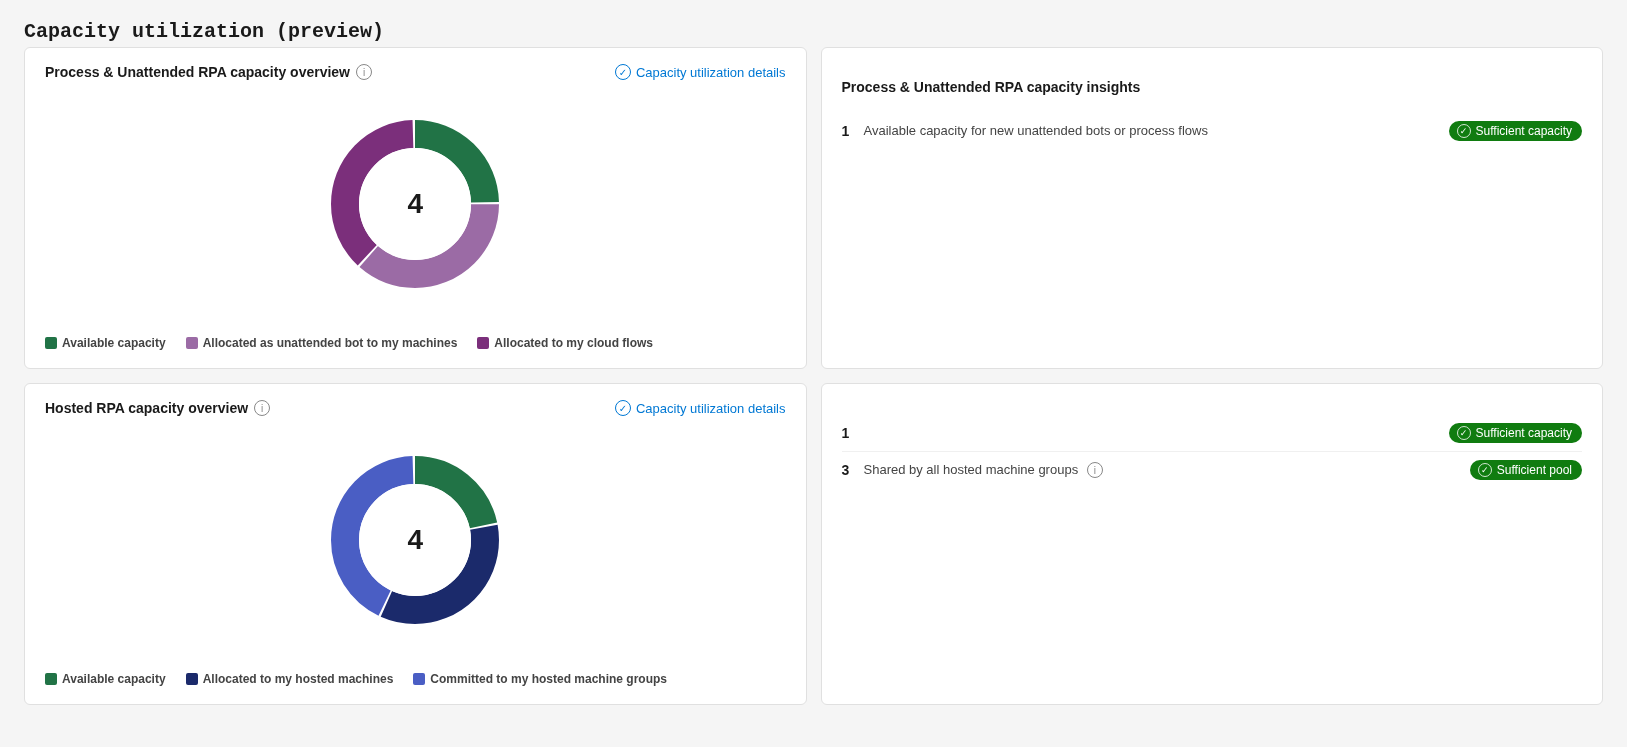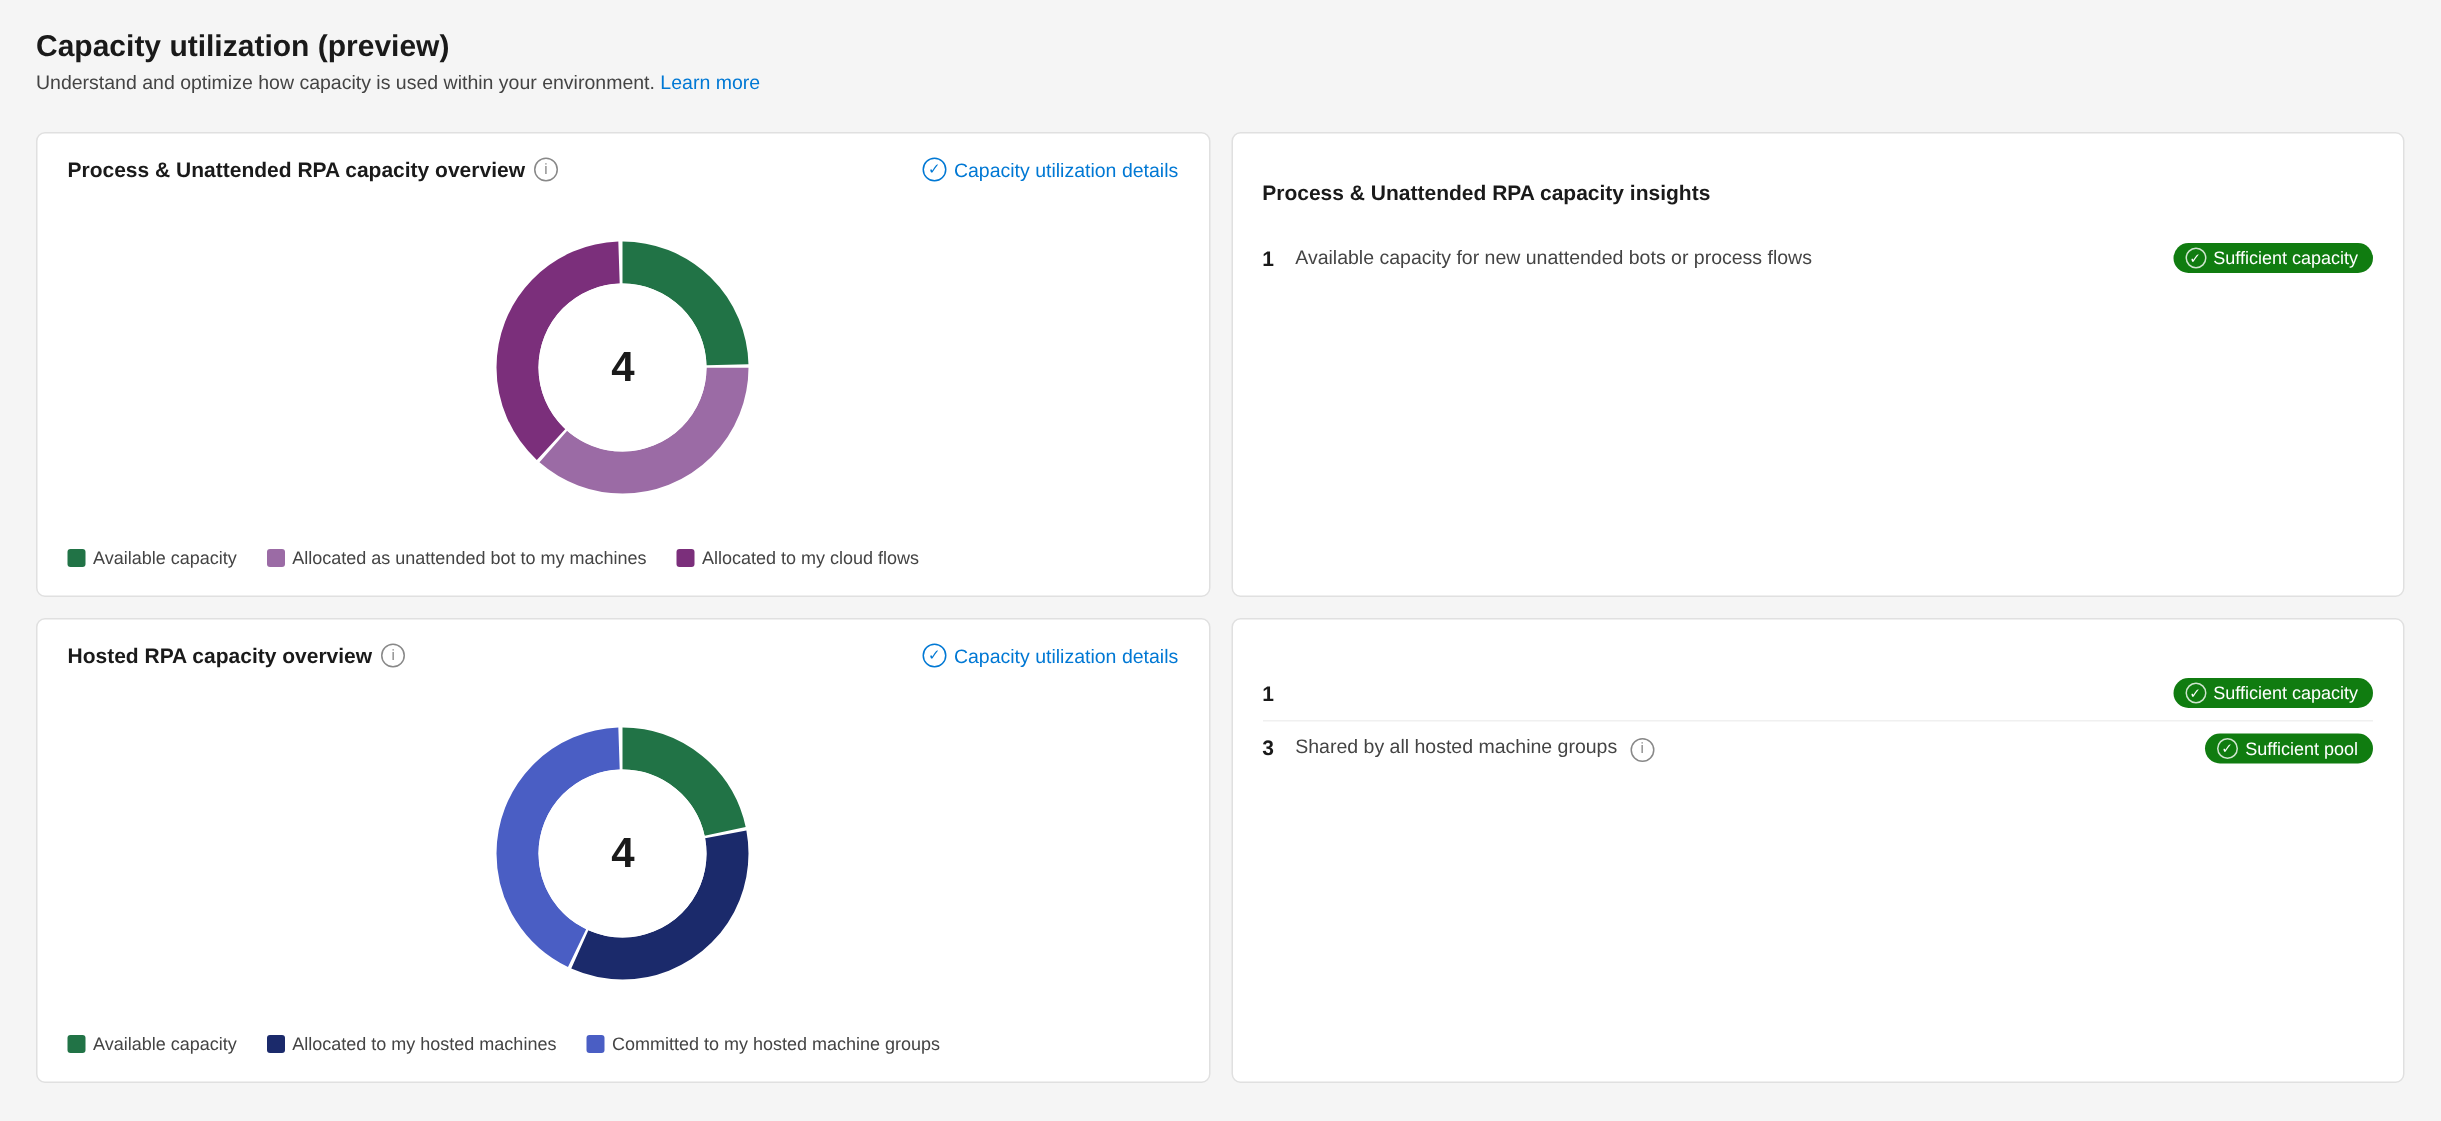--- a/index.html
+++ b/index.html
@@ -3,21 +3,21 @@
   <meta charset="utf-8">
   <style>
     * { box-sizing: border-box; margin: 0; padding: 0; }
     body {
       font-family: 'Segoe UI', Arial, sans-serif;
       background: #f5f5f5;
       color: #1f1f1f;
       font-size: 14px;
       padding: 20px 24px;
     }
-    .page-header { margin-bottom: 26px; }
+    .page-header { margin-bottom: 2px; font-family: Liberation Mono, monospace; }
     .page-title {
       font-size: 20px;
       font-weight: 600;
       color: #1a1a1a;
       margin-bottom: 4px;
     }
     .page-subtitle { font-size: 13px; color: #444; }
     .page-subtitle a { color: #0078d4; text-decoration: none; }
 
     .grid {
@@ -102,23 +102,24 @@
       transform: translate(-50%, -50%);
       font-size: 28px;
       font-weight: 600;
       color: #1a1a1a;
     }
 
     .legend {
       display: flex;
       flex-wrap: wrap;
       gap: 8px 20px;
-      margin-top: 4px;
+      margin-top: 16px;
       font-size: 12px;
       color: #444;
+      font-weight: bold;
     }
     .legend-item {
       display: flex;
       align-items: center;
       gap: 5px;
     }
     .legend-dot {
       width: 12px; height: 12px;
       border-radius: 2px;
       flex-shrink: 0;
@@ -182,24 +183,20 @@
       justify-content: center;
       font-size: 9px;
       color: #fff;
     }
   </style>
 </head>
 <body>
 
 <div class="page-header">
   <div class="page-title">Capacity utilization (preview)</div>
-  <div class="page-subtitle">
-    <span>Understand and optimize how capacity is used within your environment.</span>
-    <a href="#">Learn more</a>
-  </div>
 </div>
 
 <div class="grid">
 
   <div class="card">
     <div class="card-header">
       <div class="card-title-group">
         <span class="card-title">Process &amp; Unattended RPA capacity overview</span>
         <span class="info-icon">i</span>
       </div>

